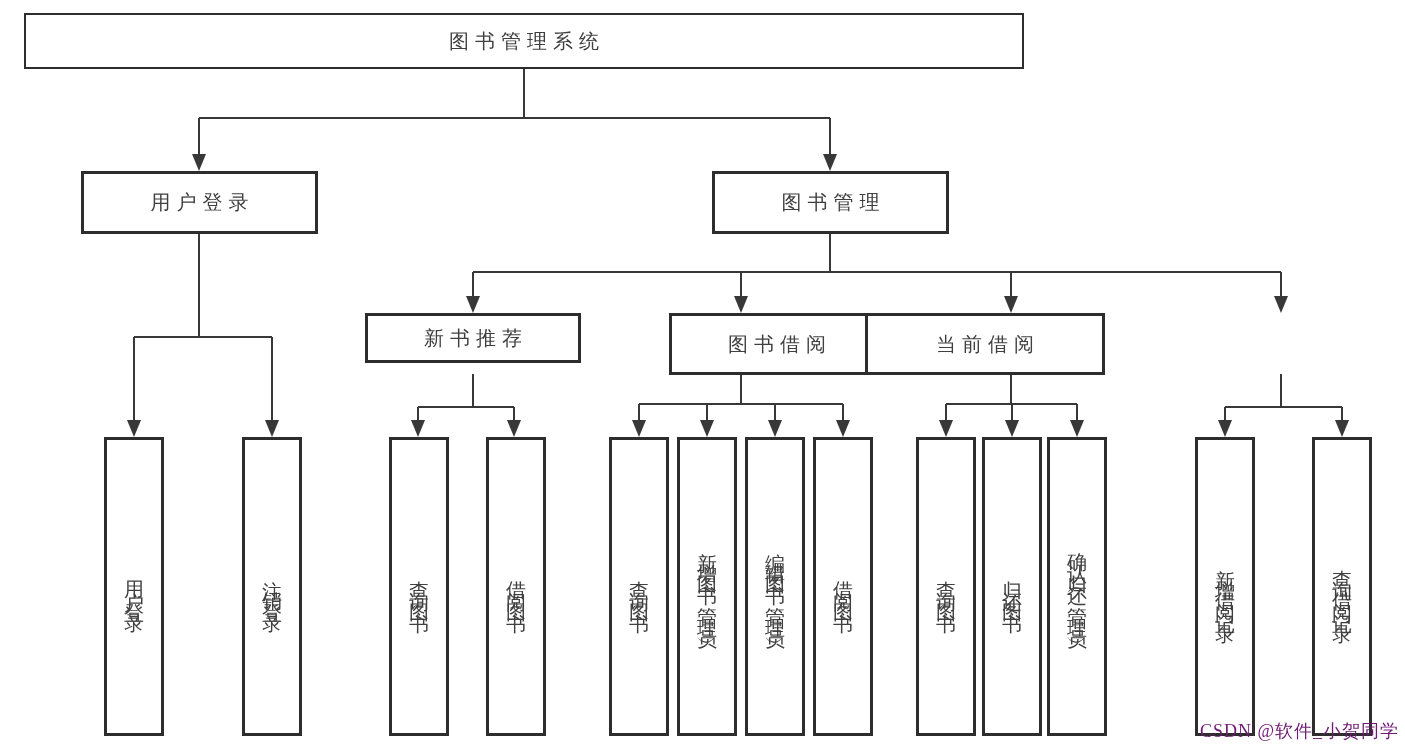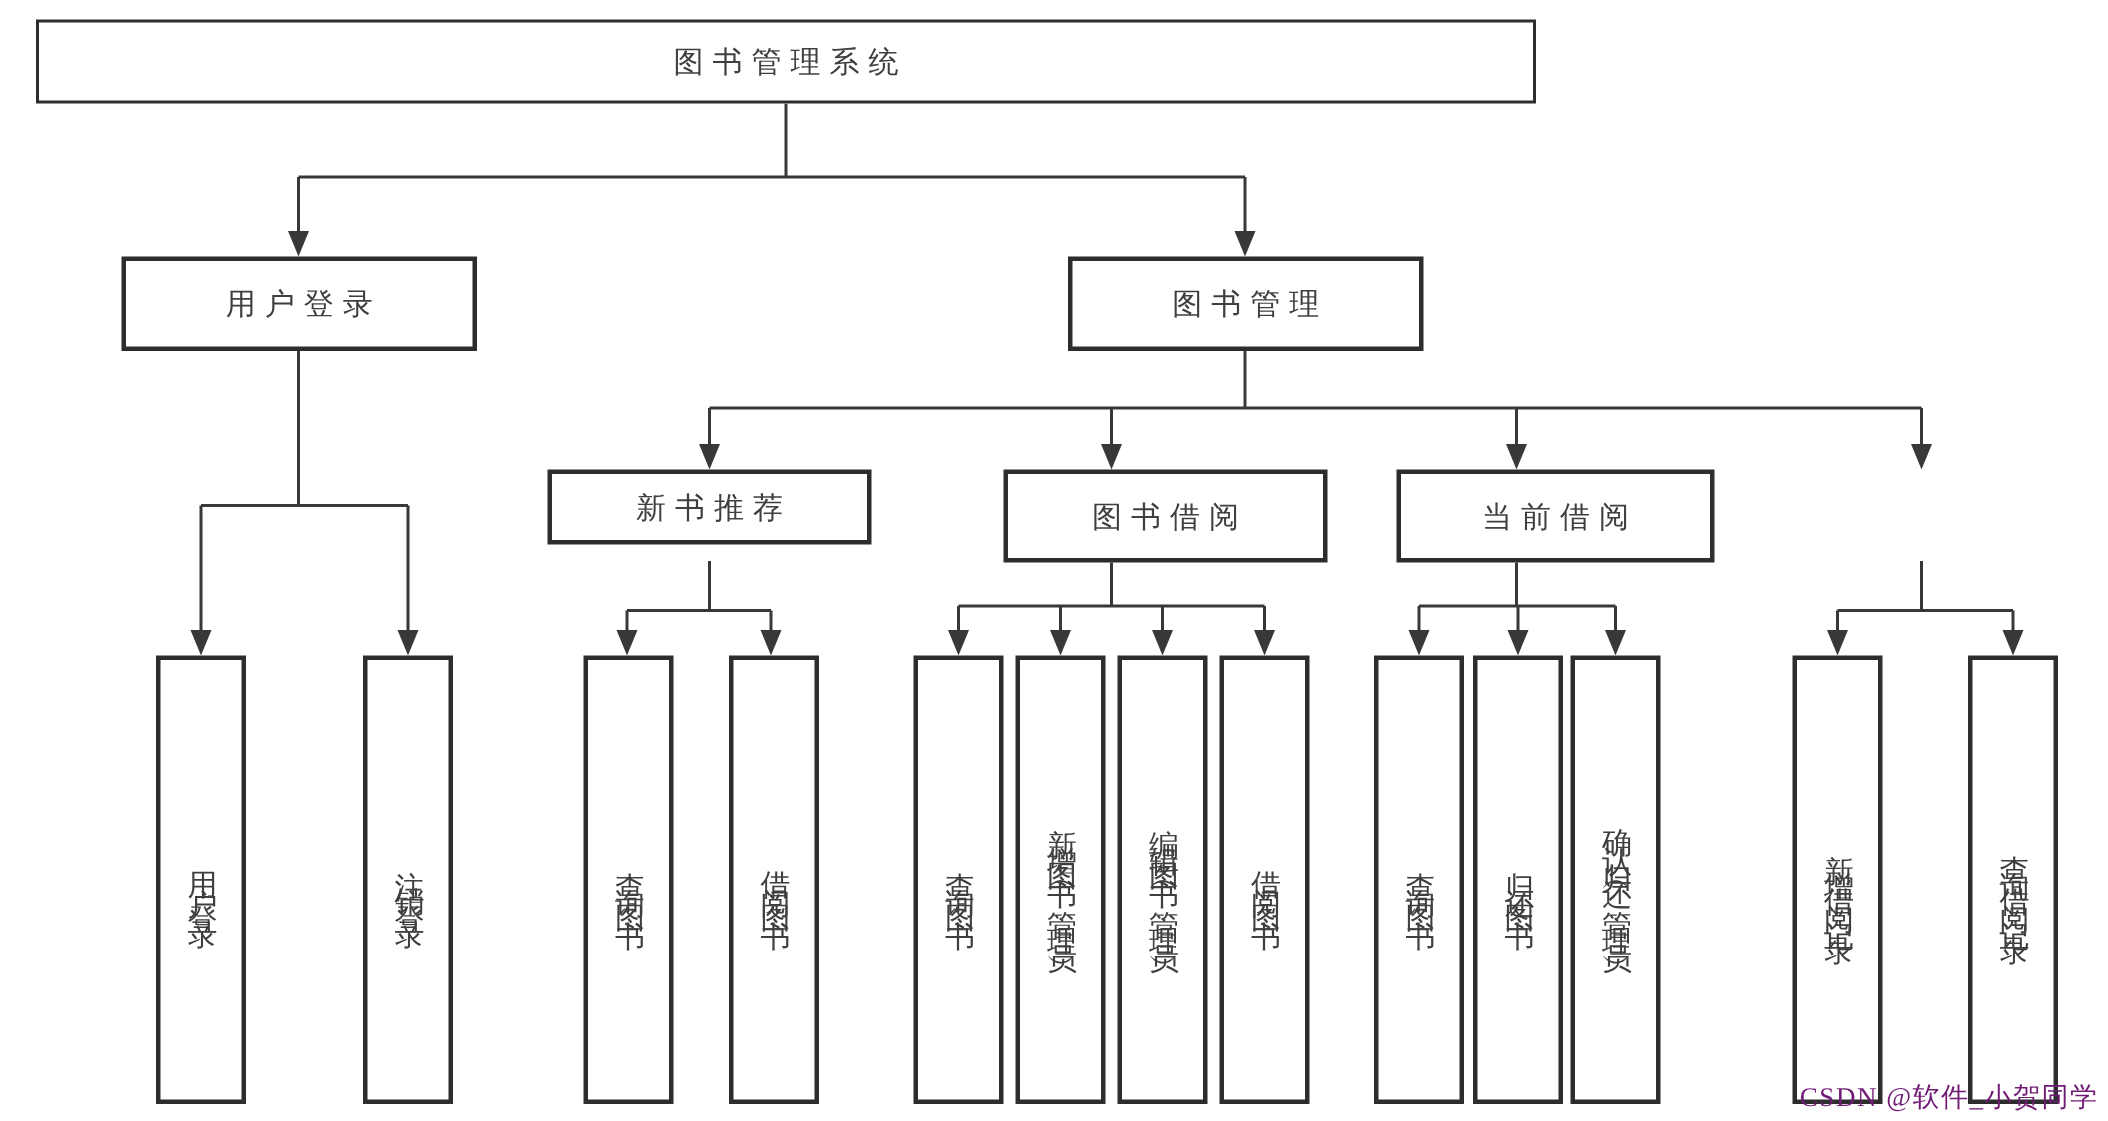--- a/index.html
+++ b/index.html
@@ -102,21 +102,21 @@
   <div class="box" style="left:712px;top:171px;width:237px;height:63px;">
     <span class="hlabel">图书管理</span>
   </div>
 
   <div class="box" style="left:365px;top:313px;width:216px;height:50px;">
     <span class="hlabel">新书推荐</span>
   </div>
   <div class="box" style="left:633px;top:313px;width:216px;height:62px;margin-left:36px;">
     <span class="hlabel">图书借阅</span>
   </div>
-  <div class="box" style="left:931px;top:313px;width:212px;height:62px;">
+  <div class="box" style="left:865px;top:313px;width:240px;height:62px;">
     <span class="hlabel">当前借阅</span>
   </div>
 
   <div class="box leaf" style="left:104px;width:60px;">
     <span class="vtext">用户登录</span>
   </div>
   <div class="box leaf" style="left:242px;width:60px;">
     <span class="vtext">注销登录</span>
   </div>
 

